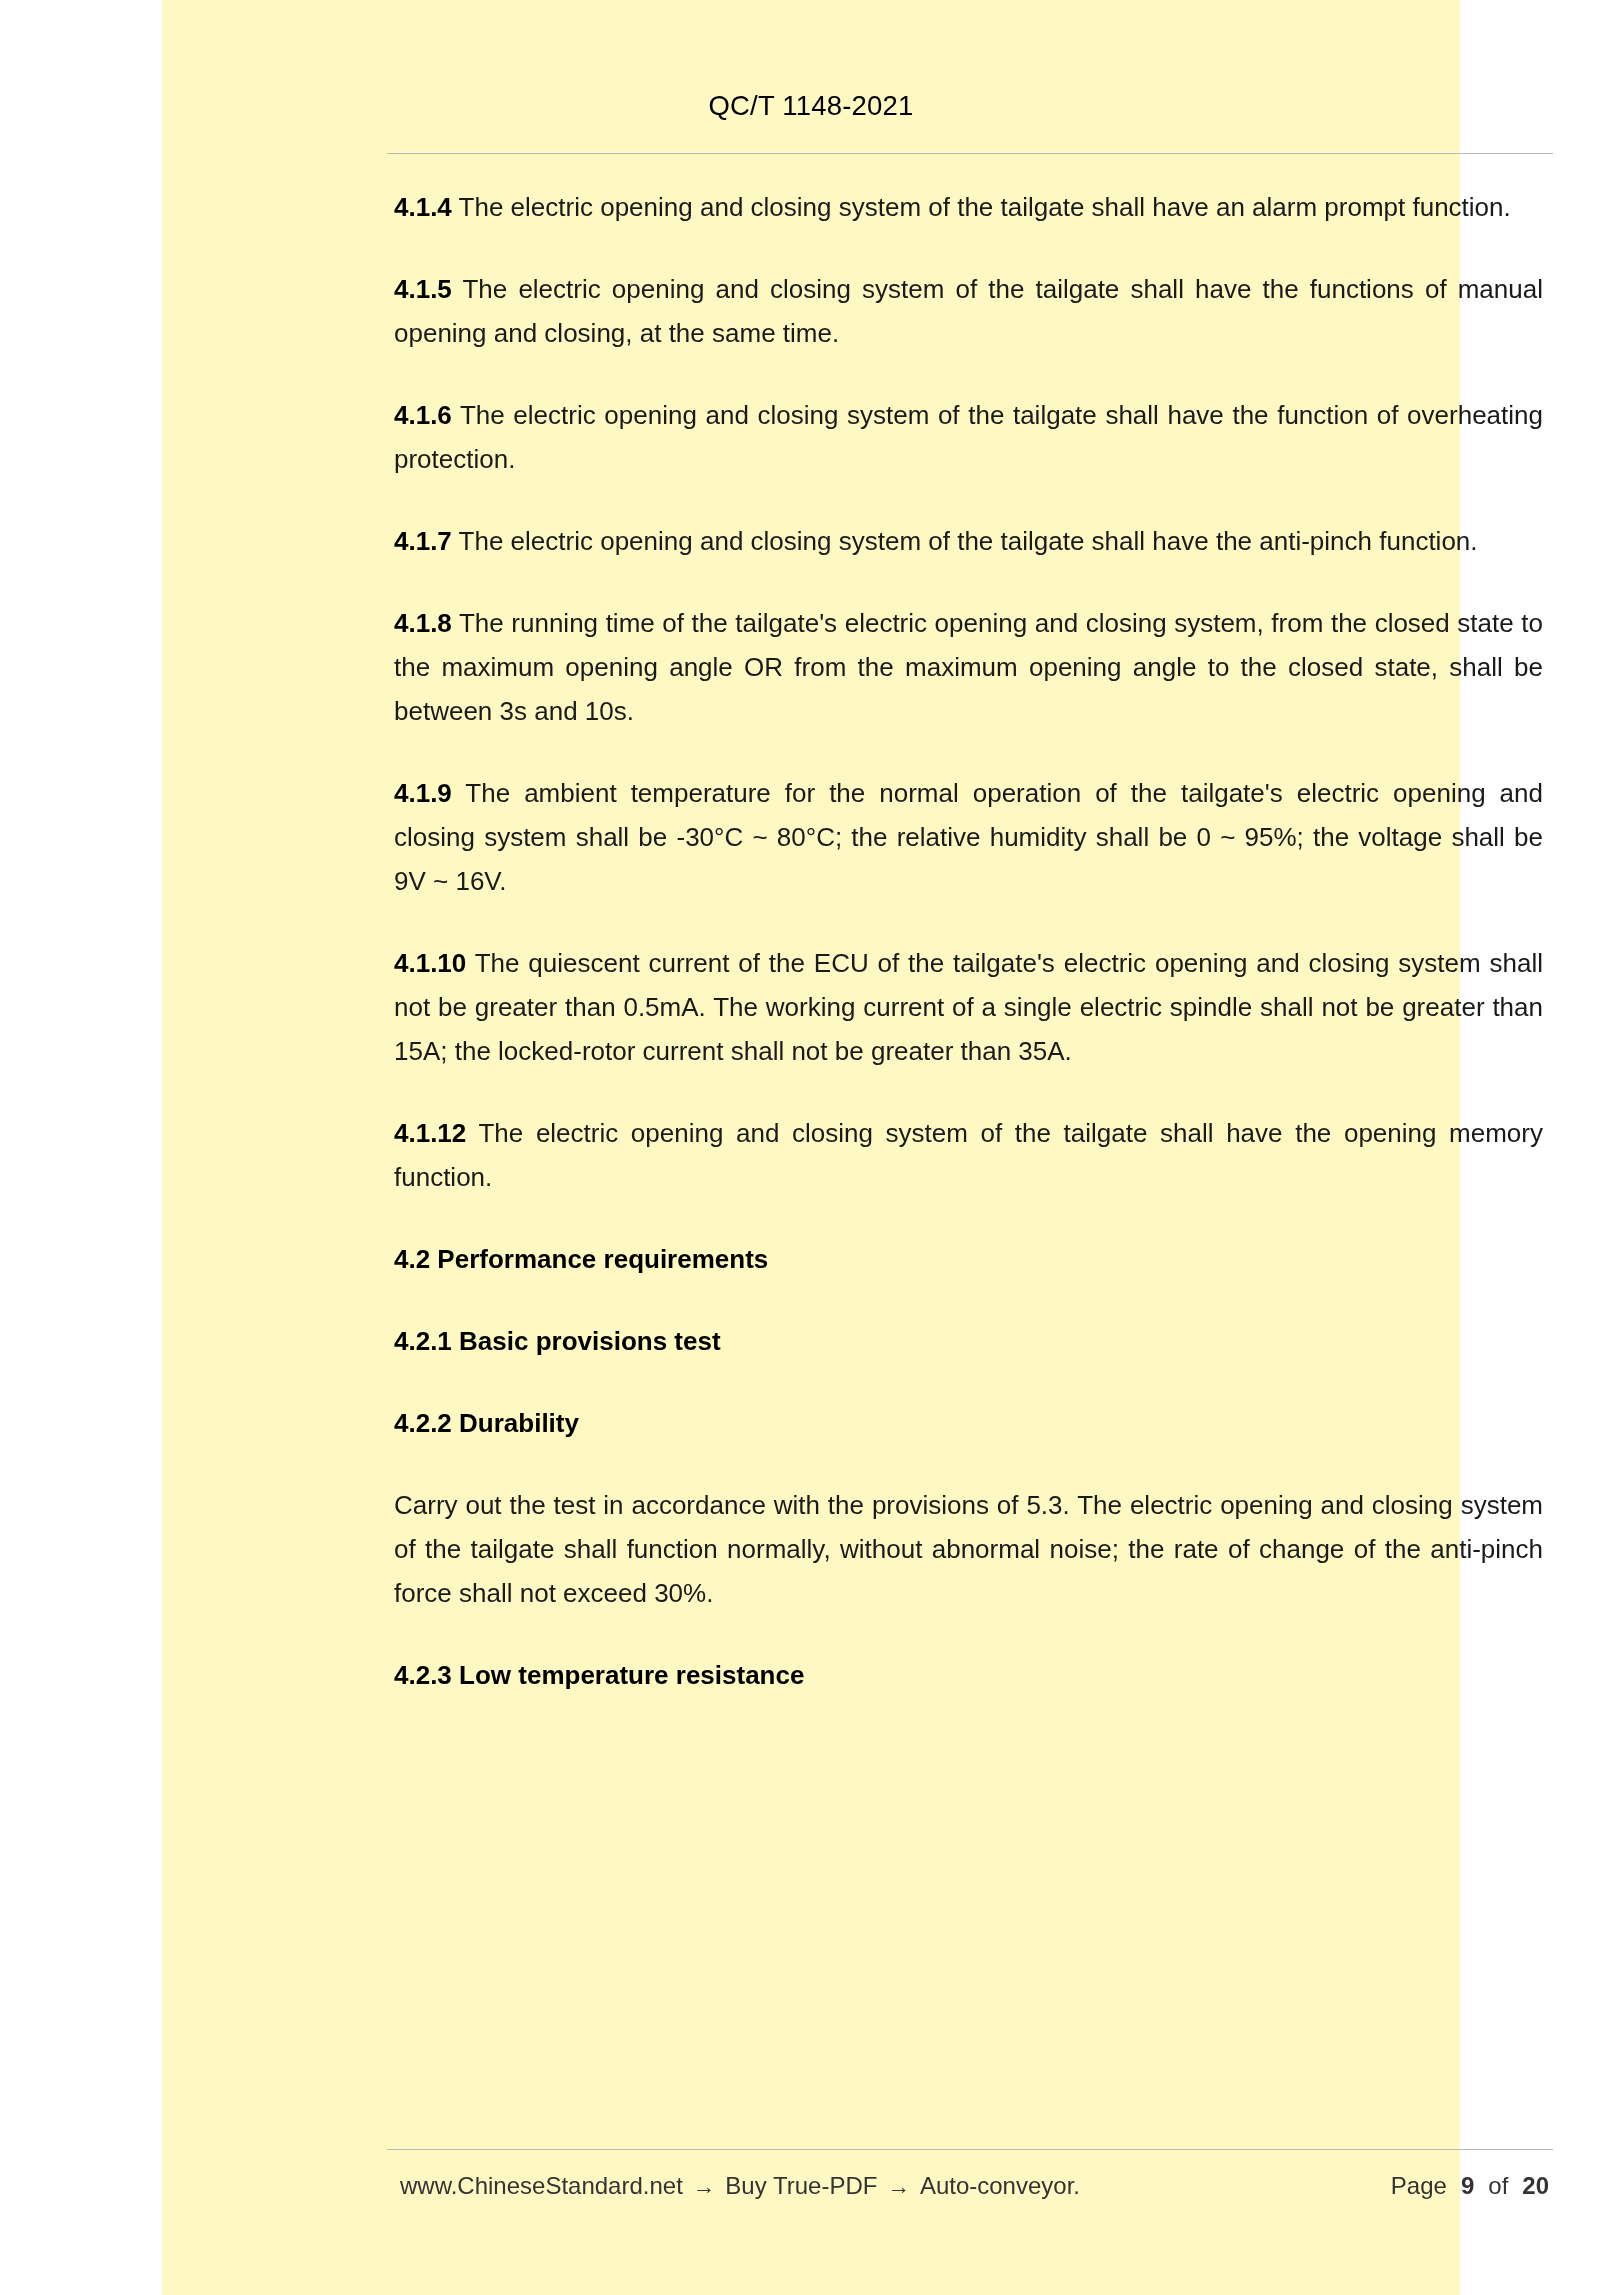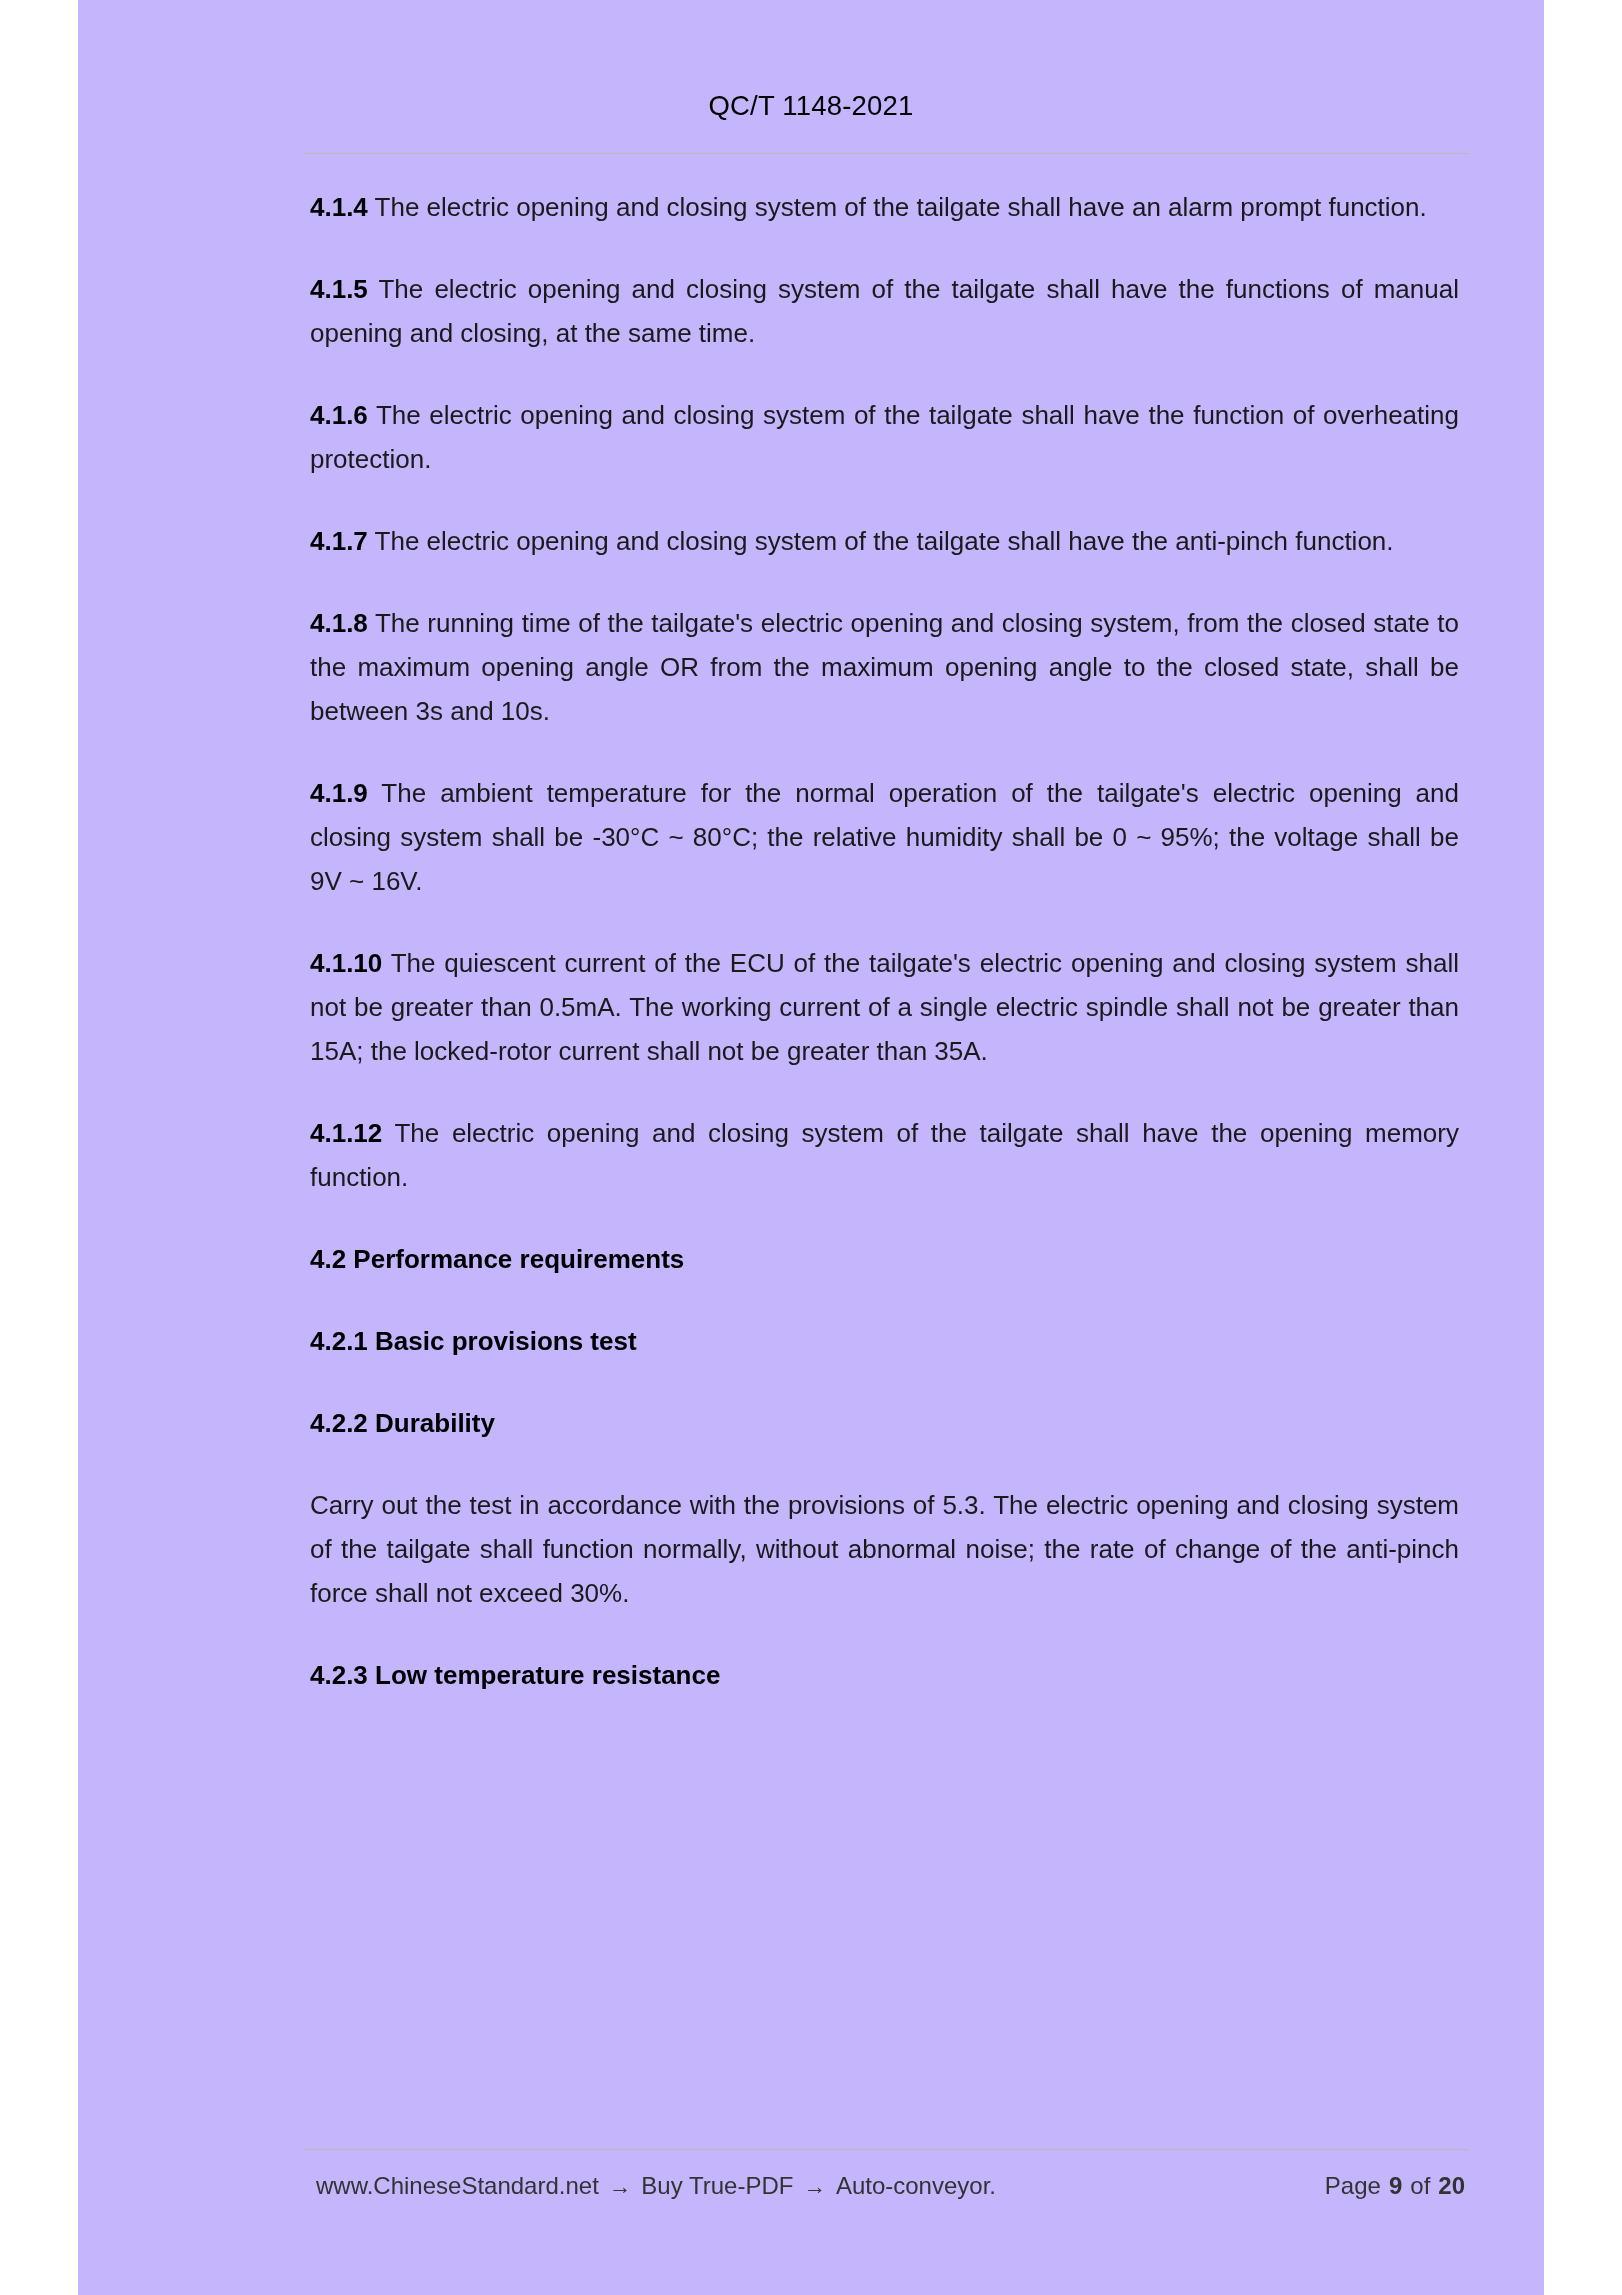--- a/index.html
+++ b/index.html
@@ -6,24 +6,24 @@
     margin: 0;
     padding: 0;
     background: #ffffff;
   }
   body {
     font-family: "Liberation Sans", sans-serif;
     color: #000000;
   }
   .page {
     position: relative;
-    width: 1466px;
+    width: 1298px;
     height: 2295px;
     margin: 0 auto;
-    background: #c4b5fd;
+    background: #fef9c3;
     box-sizing: border-box;
   }
   .header {
     position: absolute;
     top: 90px;
     left: 0;
     width: 100%;
     text-align: center;
     font-size: 27.5px;
     color: #000;
@@ -91,21 +91,21 @@
   }
   .arrow {
     font-size: 22.5px;
     color: #333;
   }
   .footer-right {
     margin-left: auto;
     white-space: nowrap;
     display: flex;
     align-items: center;
-    gap: 8px;
+    gap: 14px;
   }
   .footer-right .bold {
     font-weight: bold;
   }
 </style>
 </head>
 <body>
 
 <div class="page">
 

